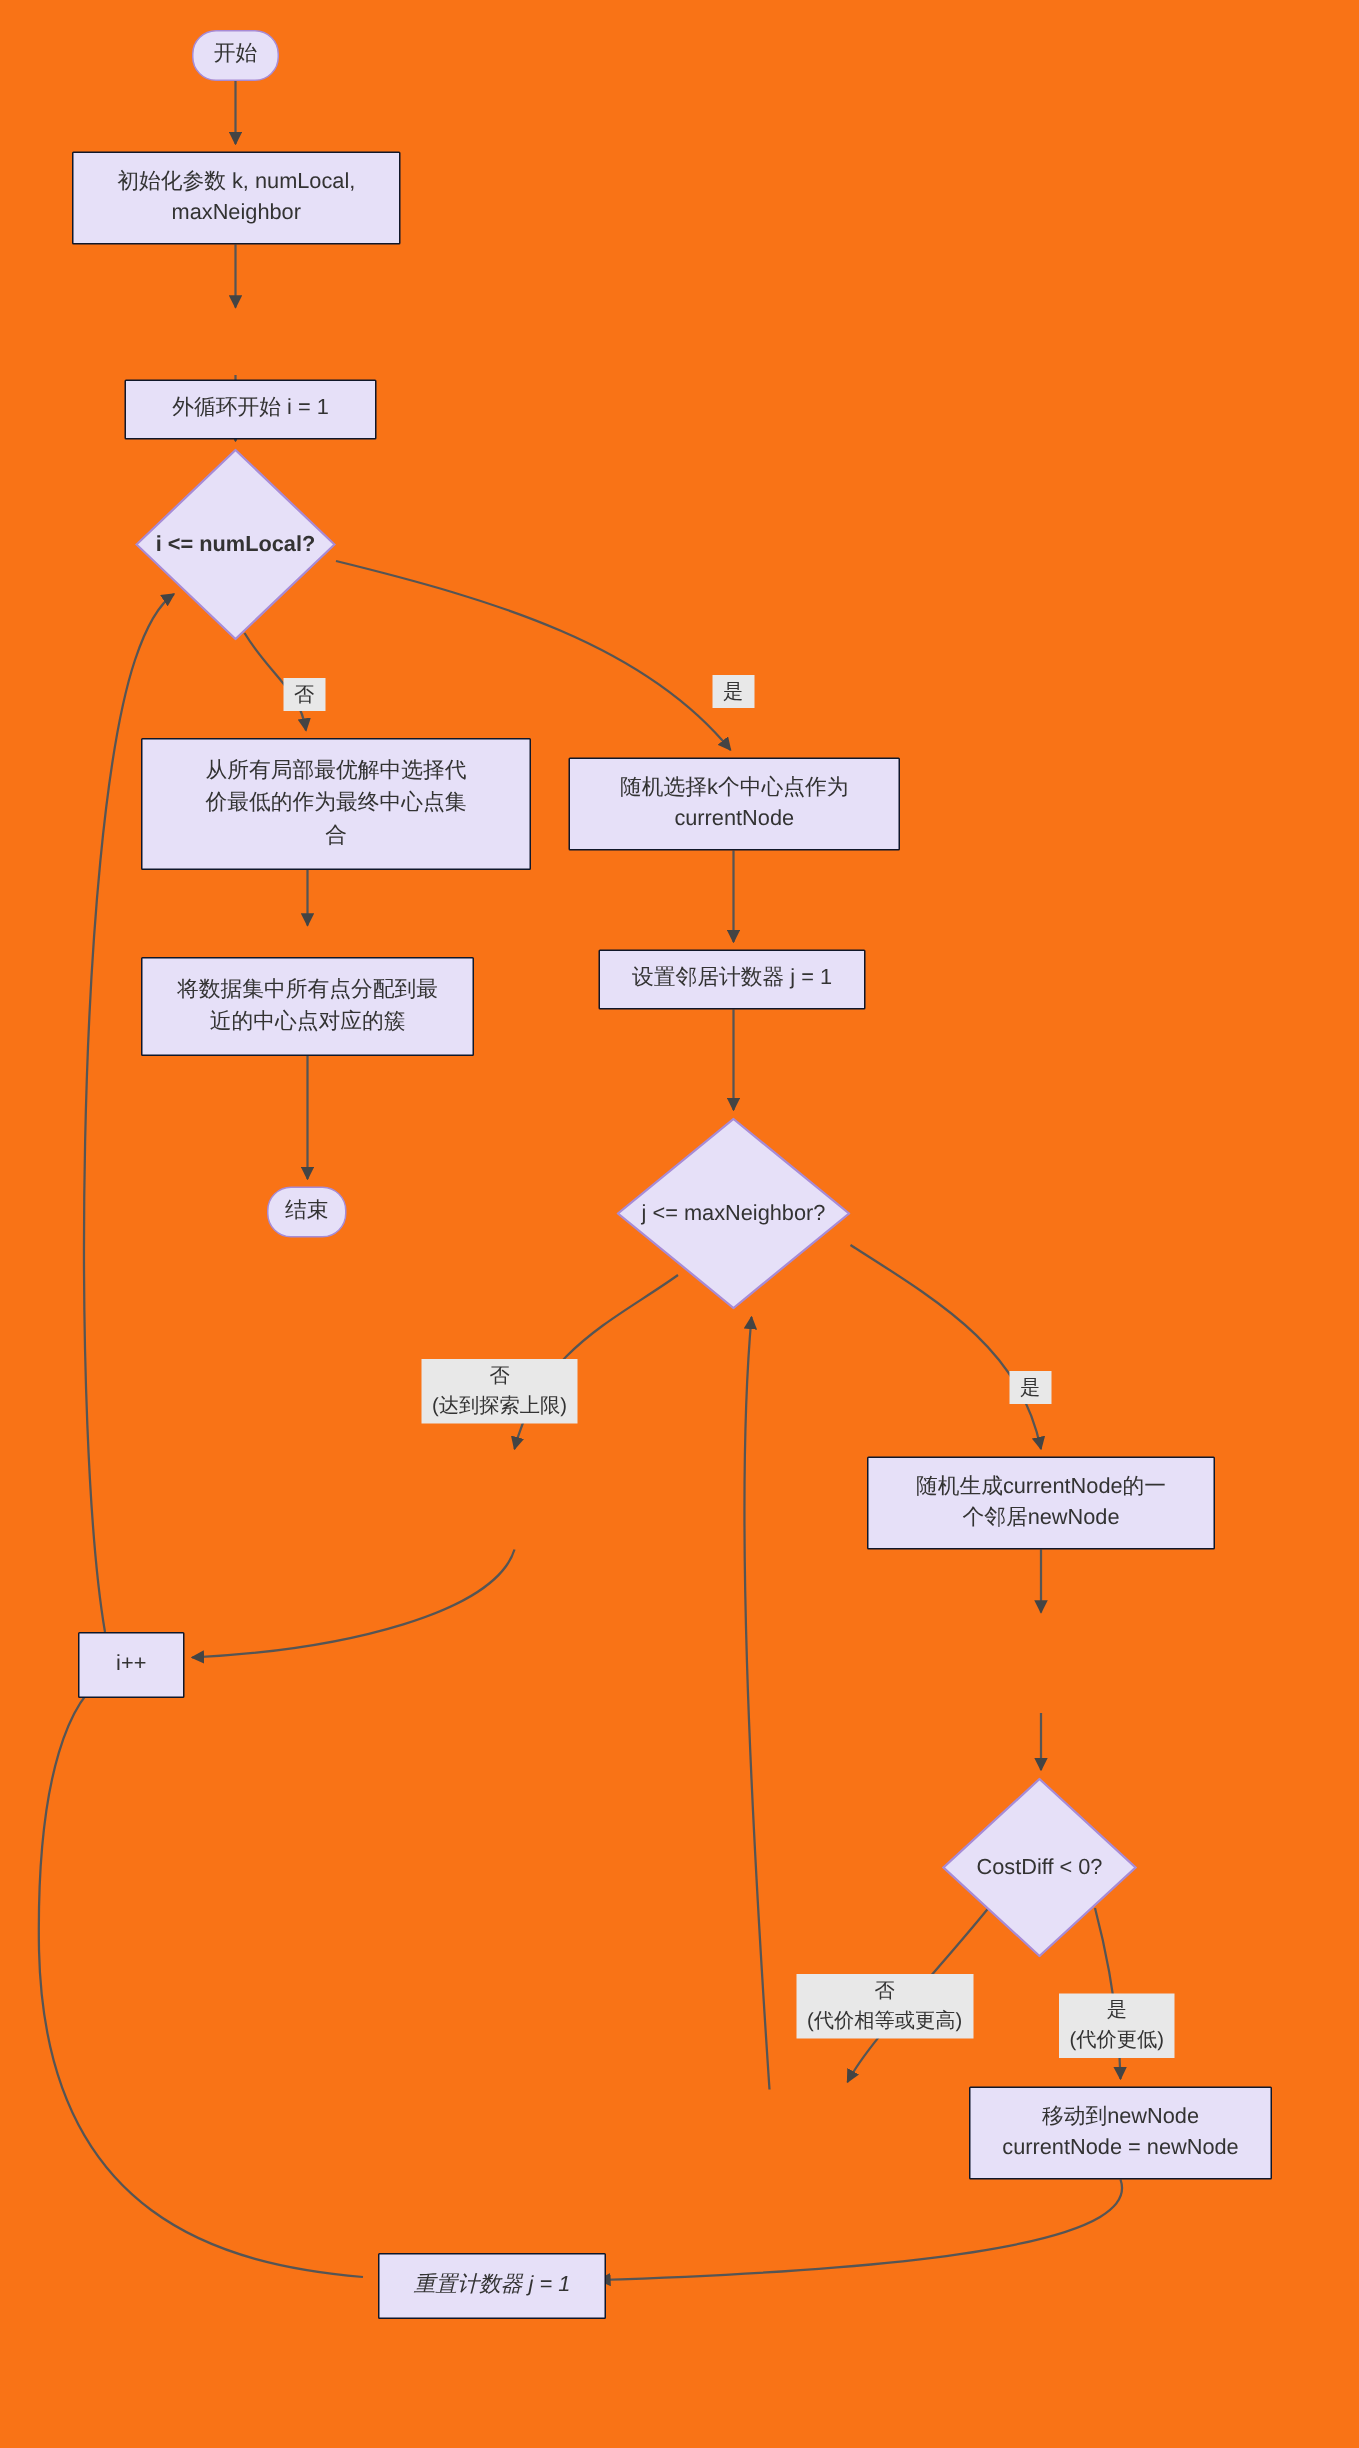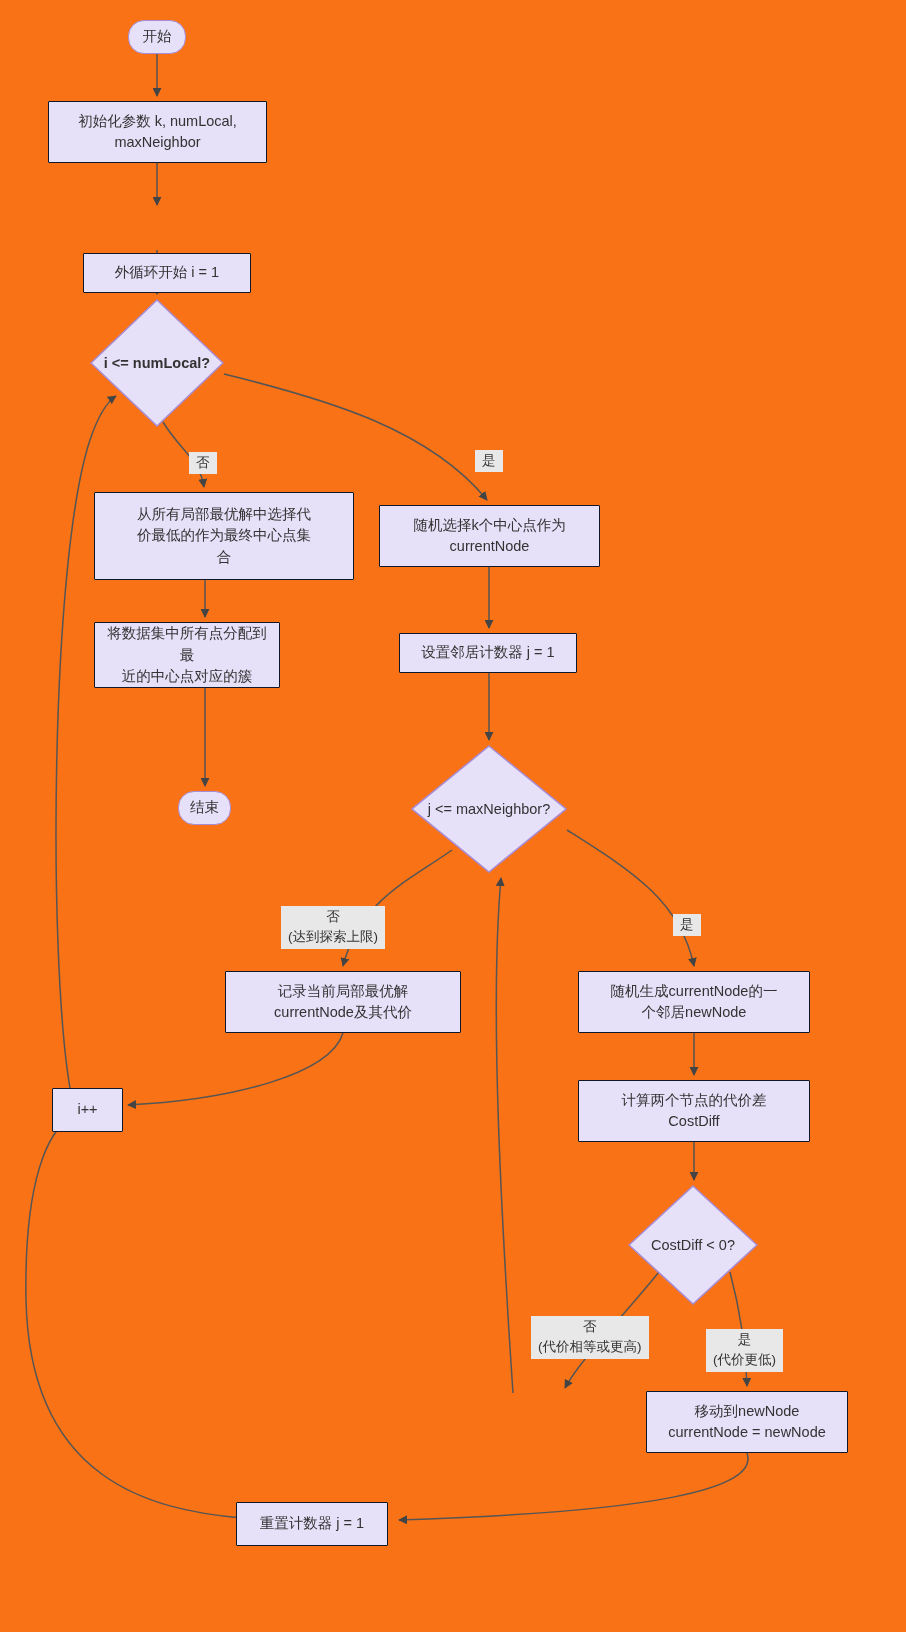--- a/index.html
+++ b/index.html
@@ -138,21 +138,21 @@
     </svg>
     <div class="diamond-label">i &lt;= numLocal?</div>
   </div>
 
   <div class="node rect" style="left:94px; top:492px; width:260px; height:88px;">
     <span>从所有局部最优解中选择代
 价最低的作为最终中心点集
 合</span>
   </div>
 
-  <div class="node rect" style="left:94px; top:622px; width:186px; height:66px;">
+  <div class="node rect" style="left:94px; top:638px; width:222px; height:66px;">
     <span>将数据集中所有点分配到最
 近的中心点对应的簇</span>
   </div>
 
   <div class="node terminator" style="left:178px; top:791px; width:53px; height:34px;justify-content:center;">
     <span>结束</span>
   </div>
 
   <div class="node rect" style="left:379px; top:505px; width:221px; height:62px;">
     <span>随机选择k个中心点作为
@@ -163,53 +163,45 @@
     <span>设置邻居计数器 j = 1</span>
   </div>
 
   <div class="diamond-wrap" style="left:411px; top:745px; width:156px; height:128px;">
     <svg class="diamond-shape" viewBox="0 0 156 128" preserveAspectRatio="none">
       <polygon points="78,1 155,64 78,127 1,64" fill="#e6e0f8" stroke="#a78bd6" stroke-width="1.5"></polygon>
     </svg>
     <div class="diamond-label">j &lt;= maxNeighbor?</div>
   </div>
 
-  <div class="node rect" style="left:225px; top:971px; width:236px; height:62px;">
-    <span>记录当前局部最优解
-currentNode及其代价</span>
-  </div>
 
   <div class="node rect" style="left:52px; top:1088px; width:71px; height:44px;">
     <span>i++</span>
   </div>
 
   <div class="node rect" style="left:578px; top:971px; width:232px; height:62px;">
     <span>随机生成currentNode的一
 个邻居newNode</span>
   </div>
 
-  <div class="node rect" style="left:578px; top:1080px; width:232px; height:62px;">
-    <span>计算两个节点的代价差
-CostDiff</span>
-  </div>
 
   <div class="diamond-wrap" style="left:628px; top:1185px; width:130px; height:120px;">
     <svg class="diamond-shape" viewBox="0 0 130 120" preserveAspectRatio="none">
       <polygon points="65,1 129,60 65,119 1,60" fill="#e6e0f8" stroke="#a78bd6" stroke-width="1.5"></polygon>
     </svg>
     <div class="diamond-label">CostDiff &lt; 0?</div>
   </div>
 
 
   <div class="node rect" style="left:646px; top:1391px; width:202px; height:62px;">
     <span>移动到newNode
 currentNode = newNode</span>
   </div>
 
-  <div class="node rect" style="left:236px; top:1502px; width:152px; height:44px;">
+  <div class="node rect" style="left:252px; top:1502px; width:152px; height:44px;font-style:italic;">
     <span>重置计数器 j = 1</span>
   </div>
 
   <div class="edge-label" style="left:189px; top:452px;">否</div>
 
   <div class="edge-label" style="left:475px; top:450px;">是</div>
 
   <div class="edge-label" style="left:281px; top:906px;">否
 (达到探索上限)</div>
 

